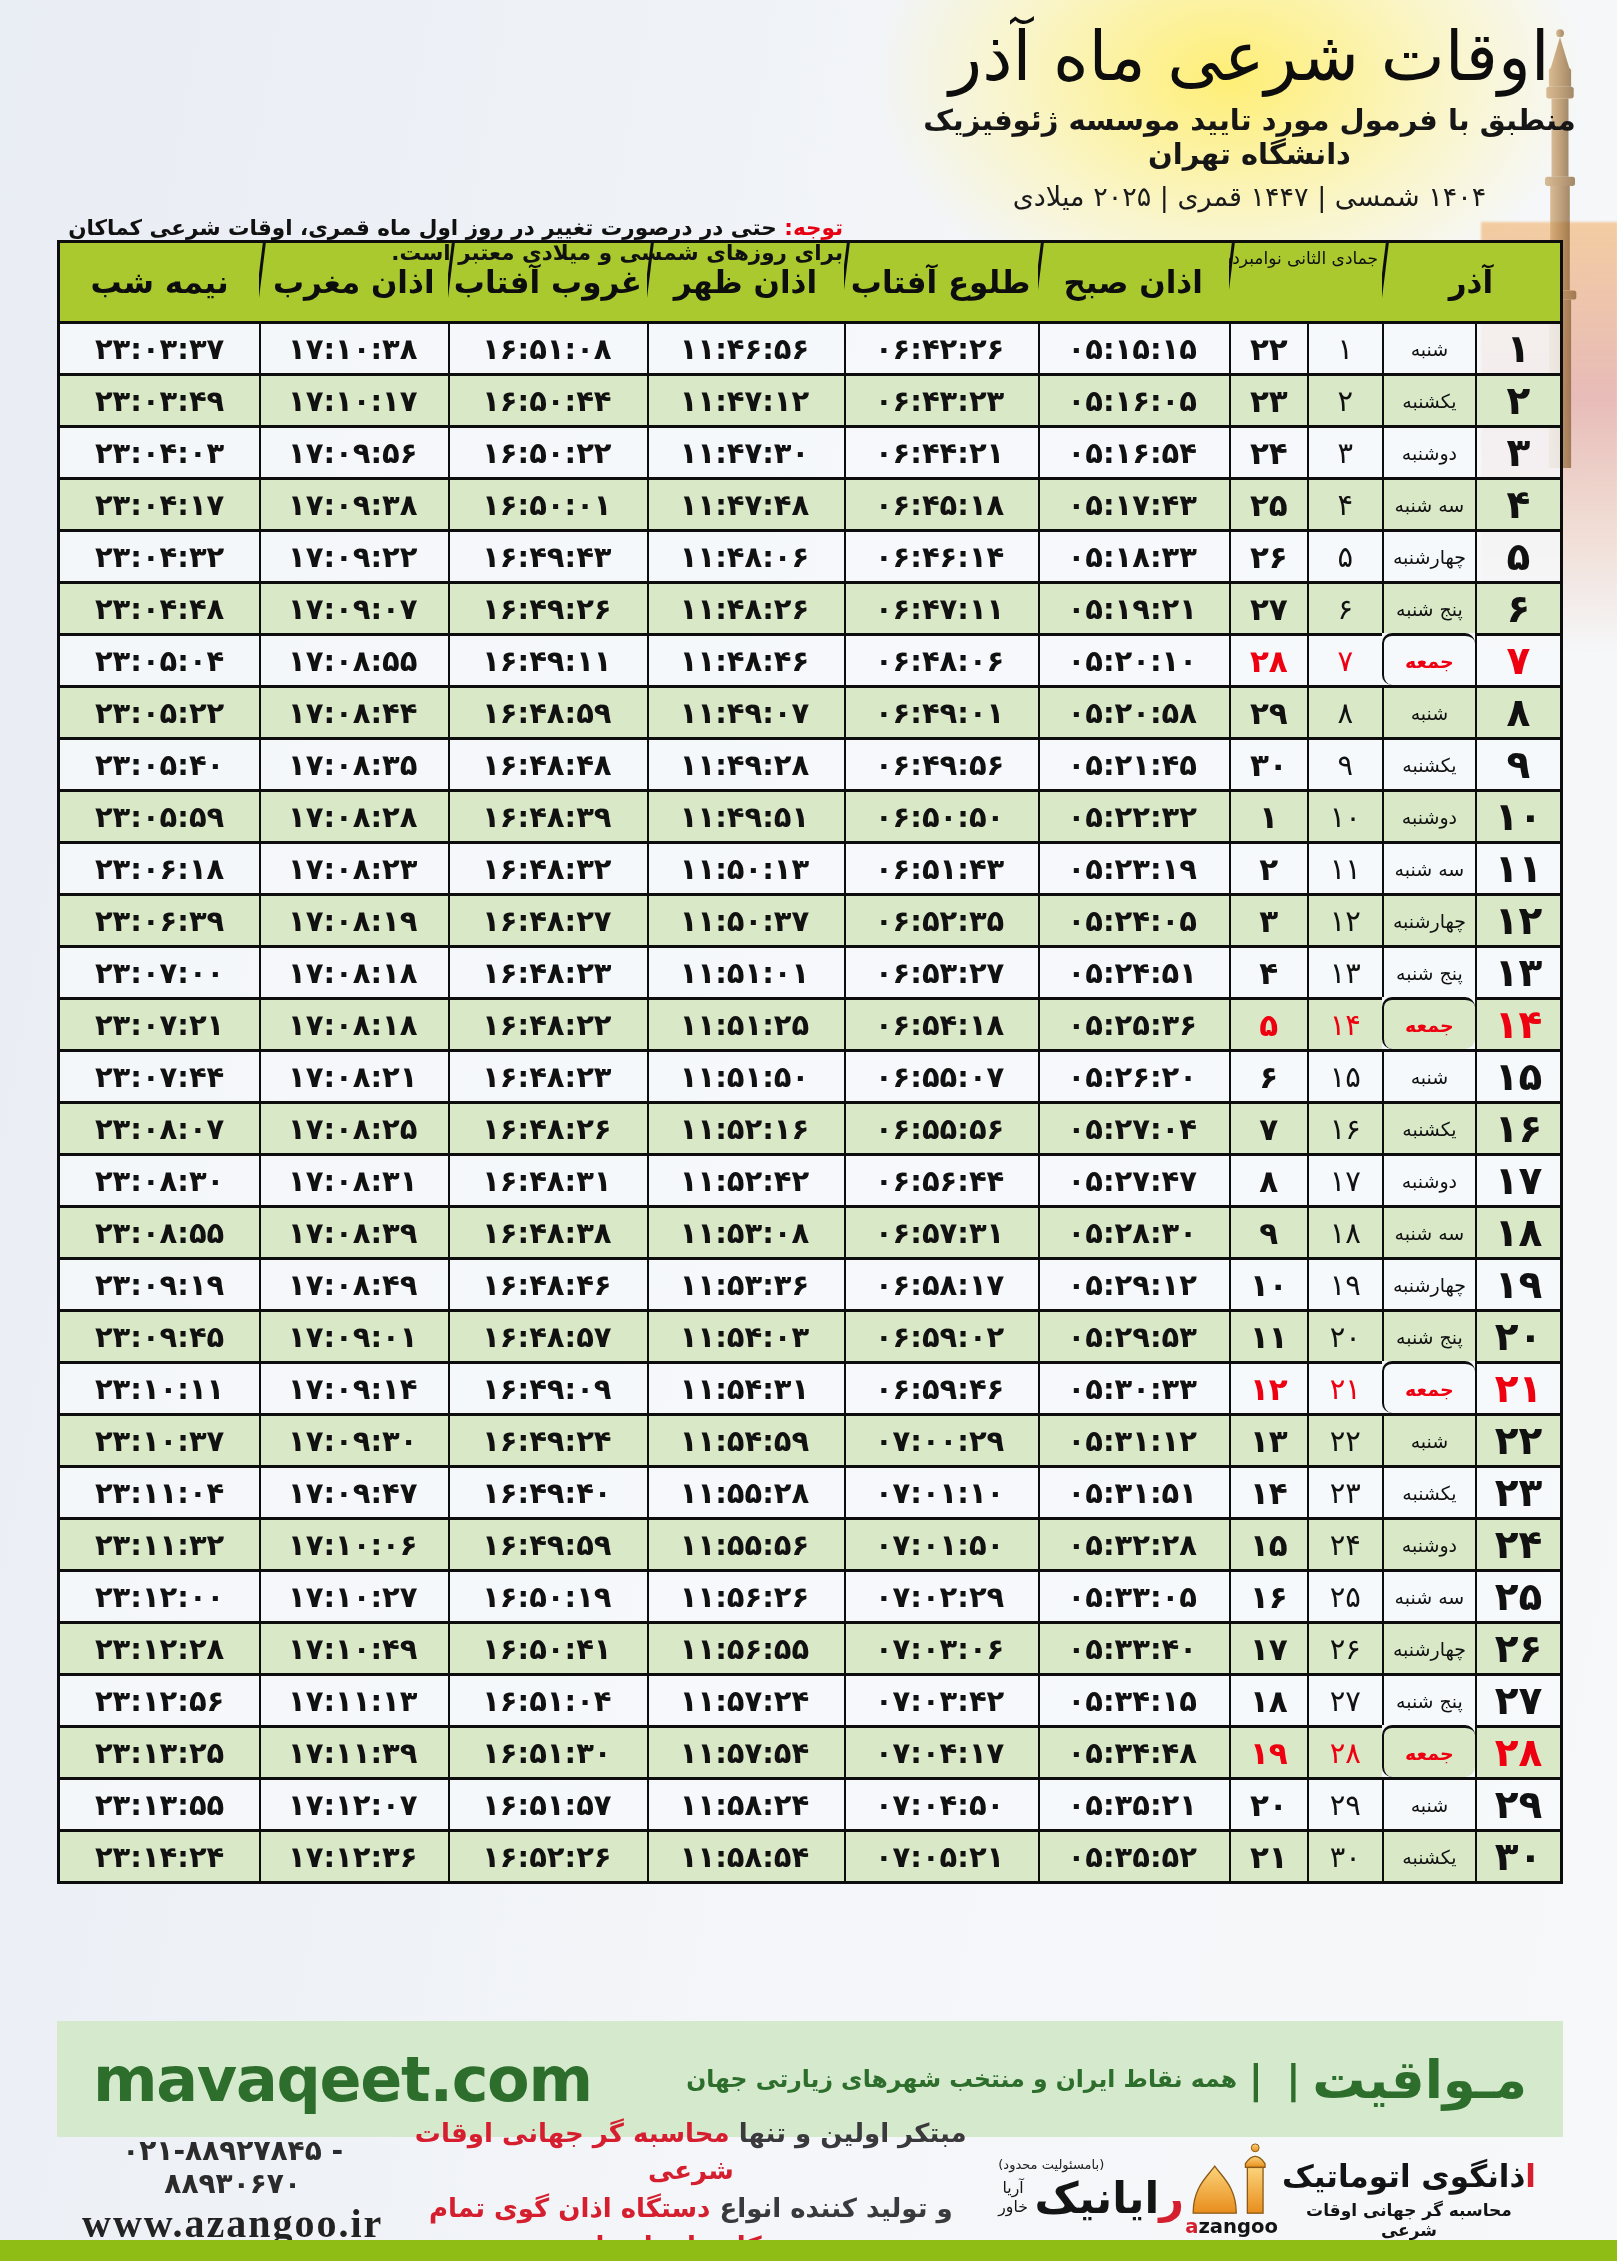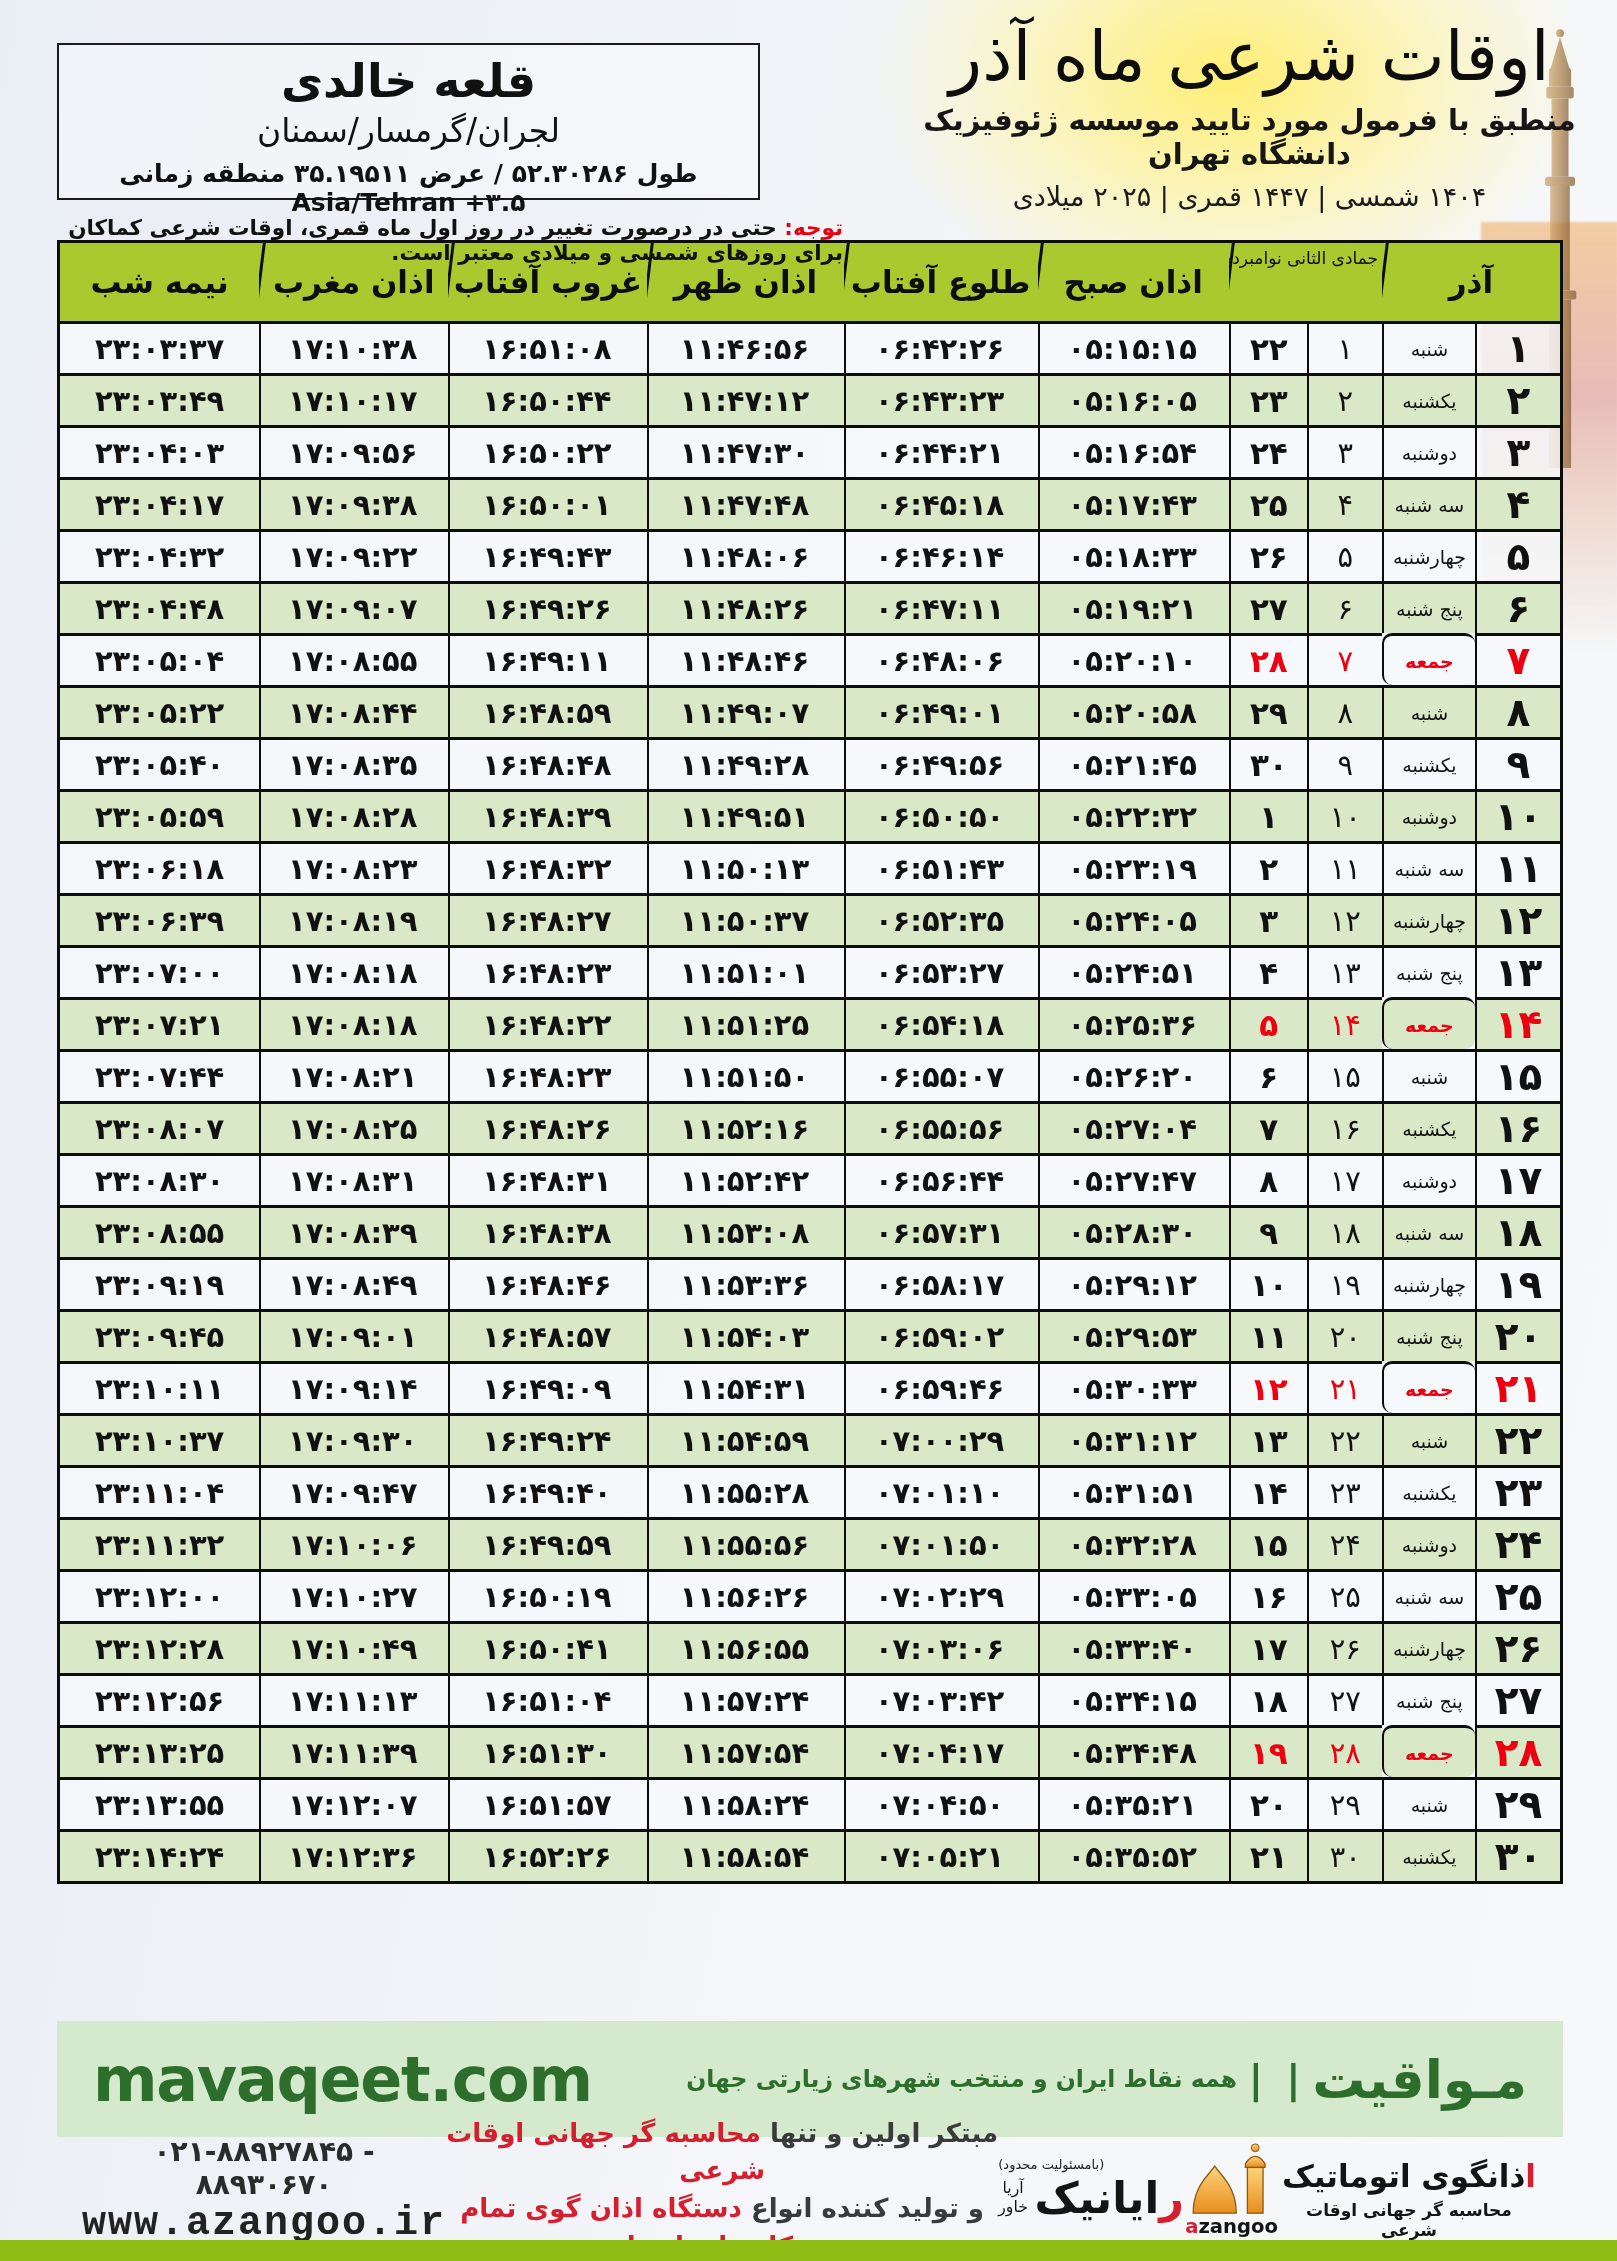--- a/index.html
+++ b/index.html
@@ -60,21 +60,21 @@
   .fb-sep { font-size:39px; font-weight:bold; margin:0 11.7px; }
   .fb-tag { font-size:35px; font-weight:bold; }
   .fb-sub { font-size:23.5px; font-weight:bold; }
   .fb-domain { direction:ltr; font-size:62px; font-weight:bold; color:#2d6e2d; letter-spacing:-1.3px; }
 
   
   .bottom-row { position:absolute; left:0; top:2141px; width:1618px; height:98px; display:flex;
     align-items:center; justify-content:space-between; padding:0 82px; z-index:2; }
   .contact { text-align:center; }
   .phone { direction:ltr; font-size:28px; font-weight:bold; color:#2b2b2b; }
-  .site-url { font-family:Liberation Mono, monospace; font-size:40px; font-weight:bold; color:#222; letter-spacing:2px; }
+  .site-url { font-family:Liberation Serif, serif; font-size:40px; font-weight:bold; color:#222; letter-spacing:2px; }
   .promo { direction:rtl; text-align:center; font-size:26px; font-weight:bold; line-height:1.45; }
   .promo .dk { color:#3a3a3c; } .promo .rd { color:#d51f2f; }
   .logo-rayanik { direction:rtl; text-align:center; }
   .rk-note { font-size:13px; color:#222; text-align:left; margin-bottom:1.3px; }
   .rk-row { display:flex; direction:rtl; align-items:center; }
   .rk-main { font-size:43px; font-weight:bold; color:#141414; }
   .rk-main .rd { color:#d51f2f; }
   .rk-side { font-size:15.7px; color:#141414; margin-right:6.5px; line-height:1.2; text-align:center; }
   .logo-azangoo { display:flex; align-items:flex-start; direction:rtl; }
   .az-texts { text-align:center; margin-top:18px; }
@@ -107,28 +107,20 @@
       <path d="M58 70 Q75 50 92 70 L92 96 L58 96 Z" fill="url(#mg)"></path>
       <rect x="54" y="96" width="42" height="18" rx="4" fill="url(#mg)"></rect>
       <rect x="62" y="114" width="26" height="120" fill="url(#mg)"></rect>
       <rect x="52" y="234" width="46" height="14" rx="4" fill="url(#mg)"></rect>
       <rect x="60" y="248" width="30" height="160" fill="url(#mg)"></rect>
       <rect x="50" y="408" width="50" height="14" rx="4" fill="url(#mg)"></rect>
       <rect x="58" y="422" width="34" height="258" fill="url(#mg)"></rect>
     </g>
   </svg>
 
-  <div class="location-box">
-    <div class="loc-name">قلعه خالدی</div>
-    <div class="loc-region">لجران/گرمسار/سمنان</div>
-    <div class="loc-coords">
-      <span>طول ۵۲.۳۰۲۸۶ / عرض ۳۵.۱۹۵۱۱ منطقه زمانی</span>
-      <span dir="ltr">Asia/Tehran +۳.۵</span>
-    </div>
-  </div>
 
   <div class="title-block">
     <div class="main-title">اوقات شرعی ماه آذر</div>
     <div class="sub-title">منطبق با فرمول مورد تایید موسسه ژئوفیزیک دانشگاه تهران</div>
     <div class="cal-line">۱۴۰۴ شمسی | ۱۴۴۷ قمری | ۲۰۲۵ میلادی</div>
   </div>
 
   <div class="note-line">
     <span class="note-label">توجه:</span><span> حتی در درصورت تغییر در روز اول ماه قمری، اوقات شرعی کماکان برای روزهای شمسی و میلادی معتبر است.</span>
   </div>

